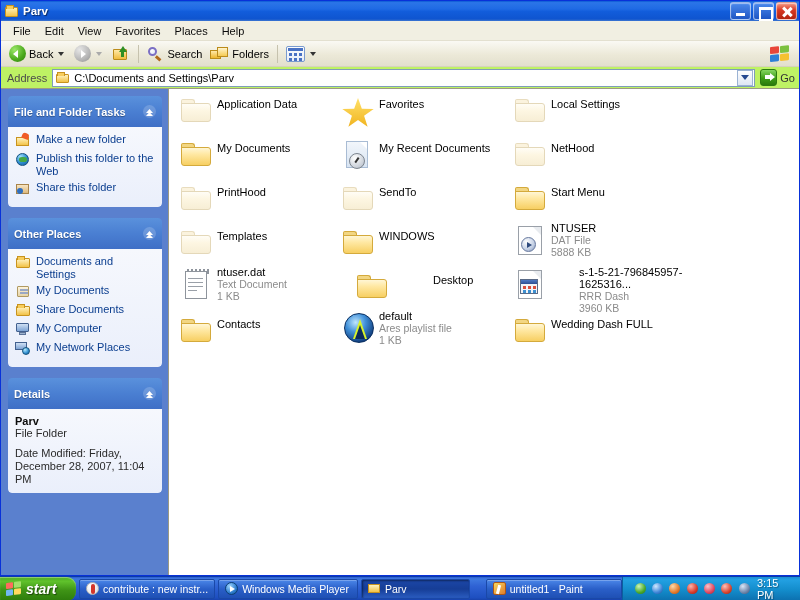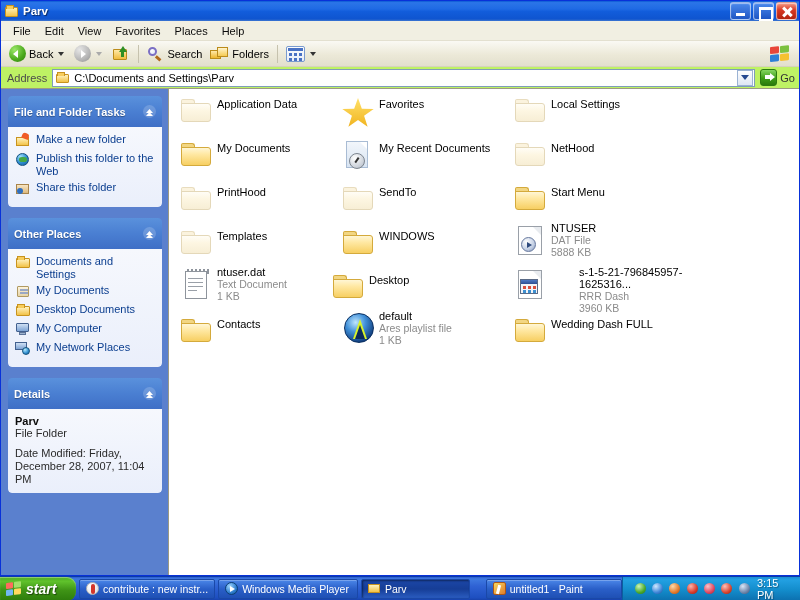--- a/index.html
+++ b/index.html
@@ -668,21 +668,21 @@
           <div class="srow">
             <div class="sico">
                 <div class="if-mydocs"></div>
               </div>
             <div class="stxt">My Documents</div>
           </div>
           <div class="srow">
             <div class="sico">
                 <div class="if-folder"></div>
               </div>
-            <div class="stxt">Desktop Documents</div>
+            <div class="stxt">Share Documents</div>
           </div>
           <div class="srow">
             <div class="sico if-computer">
                 <div class="mon"></div>
                 <div class="base"></div>
               </div>
             <div class="stxt">My Computer</div>
           </div>
           <div class="srow">
             <div class="sico if-network">
@@ -864,21 +864,21 @@
             <div class="ln" style="top:17px;"></div>
             <div class="ln" style="top:21px; width:9px;"></div>
           </div>
         </div>
         <div class="fmeta">
           <div class="fname">ntuser.dat</div>
           <div class="fsub">Text Document</div>
           <div class="fsub">1 KB</div>
         </div>
       </div>
-      <div class="fitem" style="left:160px; top:179px;">
+      <div class="fitem" style="left:184px; top:179px;gap:40px;">
         <div class="ficon">
             <div class="bigfolder">
               <div class="back"></div>
               <div class="front"></div>
             </div>
           </div>
         <div class="fmeta">
             <div class="fname">Desktop</div>
           </div>
       </div>

